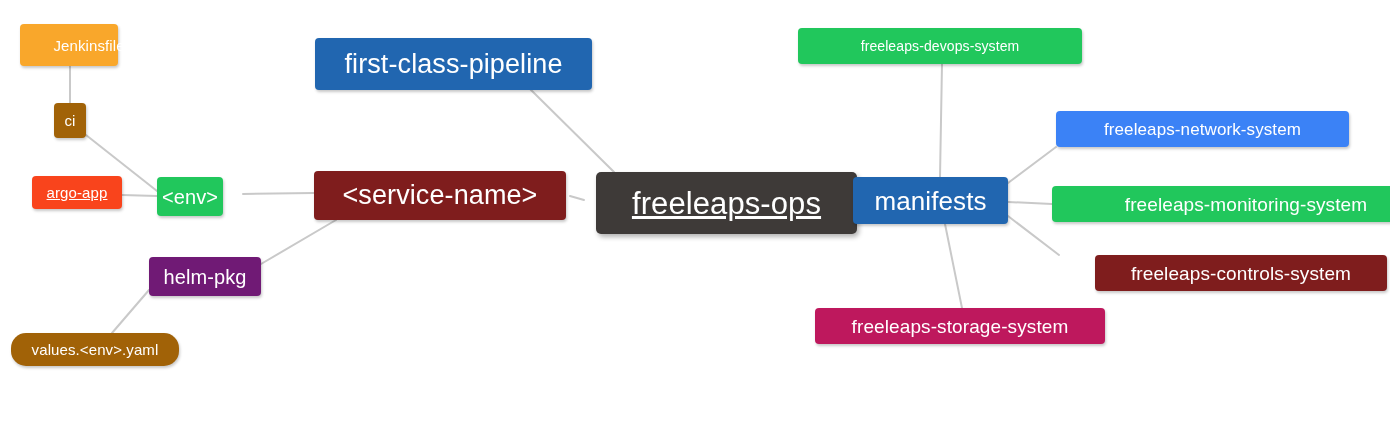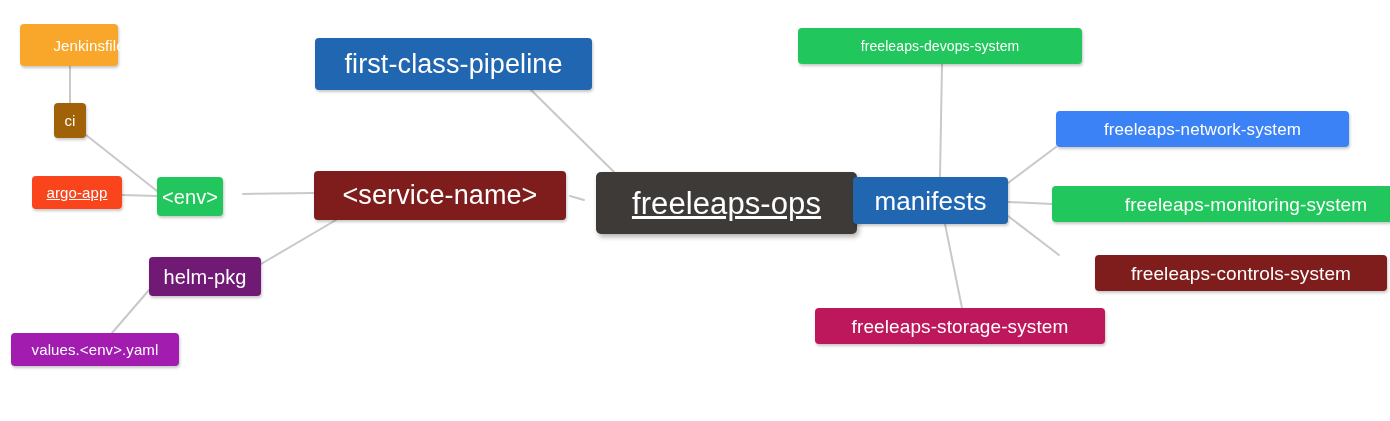--- a/index.html
+++ b/index.html
@@ -64,21 +64,21 @@
       <line x1="1008" y1="202" x2="1052" y2="204" stroke="#c9c9c9" stroke-width="2" stroke-linecap="round"></line>
       <line x1="1008" y1="216" x2="1059" y2="255" stroke="#c9c9c9" stroke-width="2" stroke-linecap="round"></line>
       <line x1="945" y1="224" x2="962" y2="308" stroke="#c9c9c9" stroke-width="2" stroke-linecap="round"></line>
     </svg>
   <div id="nodes">
       <div class="node" style="left: 20px; top: 24px; width: 98px; height: 42px; background: rgb(249, 167, 43); font-size: 15px; padding-left: 40px;">Jenkinsfile</div>
       <div class="node" style="left: 54px; top: 103px; width: 32px; height: 35px; background: #a16207; font-size: 15px;">ci</div>
       <div class="node" style="left: 32px; top: 176px; width: 90px; height: 33px; background: rgb(249, 68, 28); font-size: 15px; text-decoration: underline;">argo-app</div>
       <div class="node" style="left: 157px; top: 177px; width: 66px; height: 39px; background: rgb(33, 199, 92); font-size: 20px;">&lt;env&gt;</div>
       <div class="node" style="left: 149px; top: 257px; width: 112px; height: 39px; background: #701a75; font-size: 20px;">helm-pkg</div>
-      <div class="node" style="left: 11px; top: 333px; width: 168px; height: 33px; background: #a21caf; font-size: 15px;">values.&lt;env&gt;.yaml</div>
+      <div class="node" style="left: 11px; top: 333px; width: 168px; height: 33px; background: #a16207; font-size: 15px; border-radius: 15px;">values.&lt;env&gt;.yaml</div>
       <div class="node" style="left: 315px; top: 38px; width: 277px; height: 52px; background: rgb(33, 102, 176); font-size: 27px;">first-class-pipeline</div>
       <div class="node" style="left: 314px; top: 171px; width: 252px; height: 49px; background: #7f1d1d; font-size: 27px;">&lt;service-name&gt;</div>
       <div class="node root" style="left: 596px; top: 172px; width: 261px; height: 62px; background: rgb(62, 58, 56); font-size: 31px; text-decoration: underline;">freeleaps-ops</div>
       <div class="node" style="left: 853px; top: 177px; width: 155px; height: 47px; background: rgb(33, 102, 176); font-size: 26px;">manifests</div>
       <div class="node" style="left: 798px; top: 28px; width: 284px; height: 36px; background: rgb(33, 199, 92); font-size: 14px;">freeleaps-devops-system</div>
       <div class="node" style="left: 1056px; top: 111px; width: 293px; height: 36px; background: #3b82f6; font-size: 17px;">freeleaps-network-system</div>
       <div class="node" style="left: 1052px; top: 186px; width: 388px; height: 36px; background: rgb(33, 199, 92); font-size: 19px;">freeleaps-monitoring-system</div>
       <div class="node" style="left: 1059px; top: 255px; width: 292px; height: 36px; background: #7f1d1d; font-size: 19px; margin-left: 36px;">freeleaps-controls-system</div>
       <div class="node" style="left: 815px; top: 308px; width: 290px; height: 36px; background: #be185d; font-size: 19px;">freeleaps-storage-system</div>
     </div>

